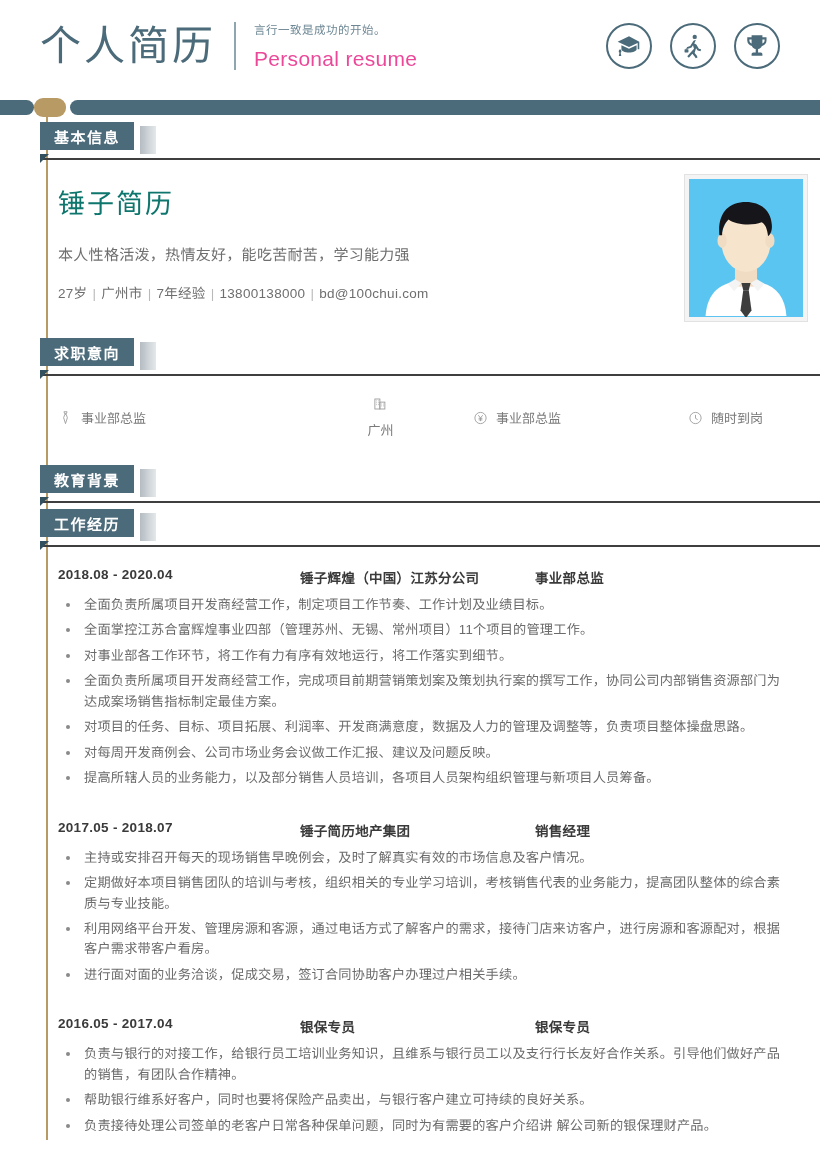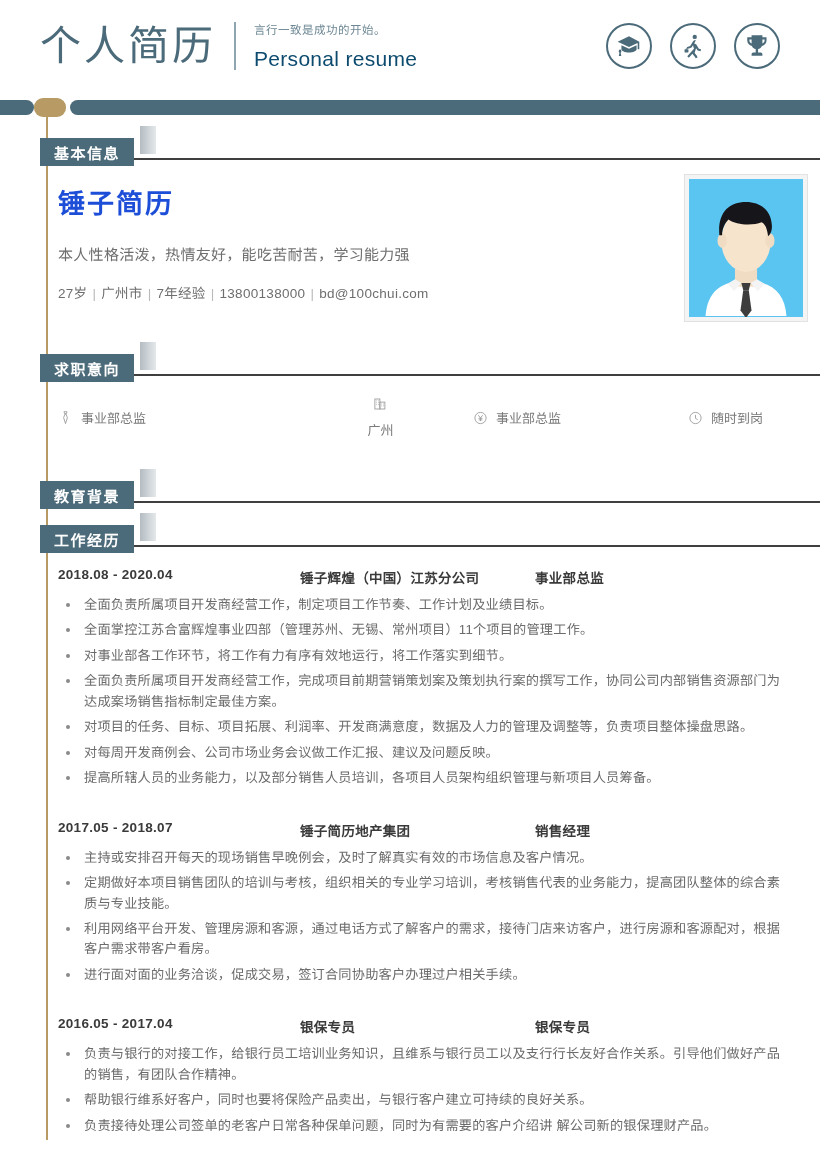--- a/index.html
+++ b/index.html
@@ -15,21 +15,21 @@
   
   .header { position:relative; height:92px; padding:0 40px; display:flex; align-items:center; }
   .title-block { display:flex; align-items:center; gap:18px; }
   .cn-title {
     font-size:41px; color:#4c6b7a; letter-spacing:3px;
     font-weight:400; line-height:1; white-space:nowrap;
   }
   .title-rule { width:2px; height:48px; background:#8fa6b0; }
   .en-block { display:flex; flex-direction:column; justify-content:flex-start; gap:10px; }
   .slogan { font-size:11.5px; color:#6d8794; letter-spacing:.5px; white-space:nowrap; }
-  .en-title { font-size:21px; color:#0c4a6e; letter-spacing:.3px; white-space:nowrap; font-weight:400; }
+  .en-title { font-size:21px; color:#ec4899; letter-spacing:.3px; white-space:nowrap; font-weight:400; }
 
   .header-icons { margin-left:auto; display:flex; gap:18px; align-items:center; }
   .hicon {
     width:46px; height:46px; border-radius:50%;
     border:2px solid #4c6b7a; display:flex; align-items:center; justify-content:center;
     background:#fff;
   }
   .hicon svg { width:26px; height:26px; fill:#4c6b7a; display:block; }
 
   
@@ -38,21 +38,21 @@
   .bar-gold { position:absolute; left:34px; top:6px; width:32px; height:19px; border-radius:9px; background:#b79a64; }
   .bar-main { position:absolute; left:70px; top:8px; right:0; height:15px; border-radius:8px 0 0 8px; background:#4c6b7a; }
 
   
   .timeline { position:absolute; left:46px; top:98px; width:2px; height:1042px; background:#b79a64; }
 
   
   .section { position:relative; padding-left:40px; }
   .sec-head { position:relative; height:44px; }
   .sec-tab {
-    position:absolute; left:0; top:16px; height:28px;
+    position:absolute; left:0; top:0; height:28px;
     background:#4c6b7a; color:#fff; font-size:15px; font-weight:bold;
     letter-spacing:1.5px; display:flex; align-items:center; padding:0 14px;
     z-index:3;
   }
   .sec-tab-corner {
     position:absolute; left:0; top:32px; width:9px; height:9px; z-index:2;
     background:#33505e; clip-path:polygon(0 0,100% 0,0 100%);
   }
   .sec-tab-piece {
     position:absolute; top:4px; height:28px; width:16px;
@@ -60,21 +60,21 @@
   }
   .sec-rule {
     position:absolute; left:0; right:0; top:36px; height:2px;
     background:#3f3f3f; z-index:1;
   }
 
   .sec-body { padding:0 30px 0 18px; }
 
   
   .basic { position:relative; padding:16px 0 12px 0; min-height:172px; }
-  .person-name { font-size:27px; color:#1d4ed8; letter-spacing:2px; margin-bottom:22px; font-weight:700; }
+  .person-name { font-size:27px; color:#0f766e; letter-spacing:2px; margin-bottom:22px; font-weight:400; }
   .person-desc { font-size:15px; color:#6e6e6e; margin-bottom:18px; letter-spacing:.3px; }
   .person-meta { font-size:13.5px; color:#6e6e6e; letter-spacing:.3px; }
   .person-meta .sep { color:#b9b9b9; padding:0 5px; }
 
   .photo {
     position:absolute; right:-18px; top:8px; width:124px; height:148px;
     background:#f4f4f4; border:1px solid #e2e2e2; padding:4px;
   }
   .photo-inner { width:100%; height:100%; background:#5bc5f2; position:relative; overflow:hidden; }
 

